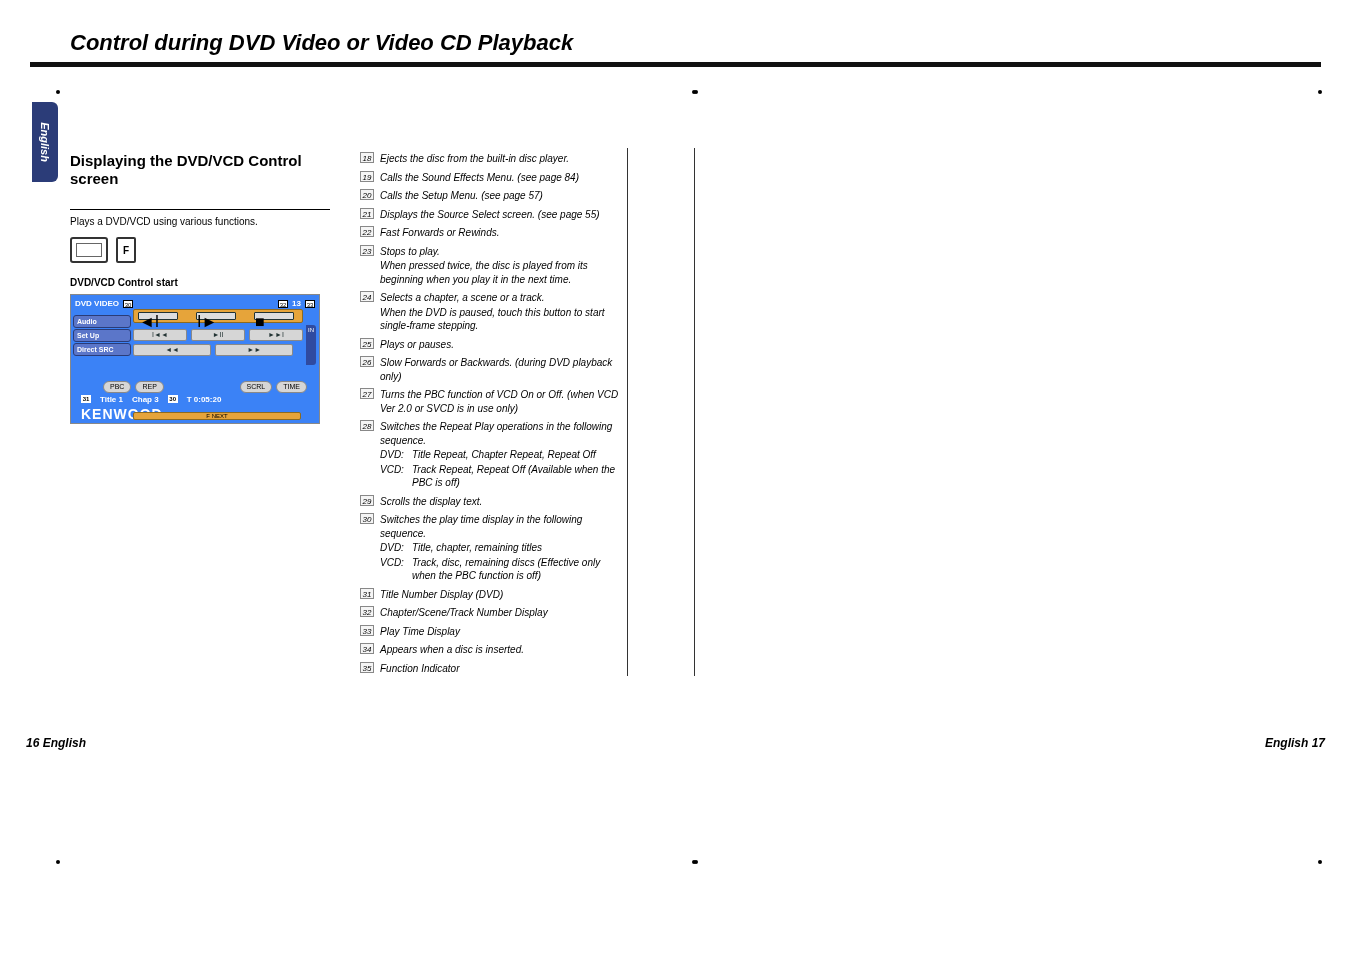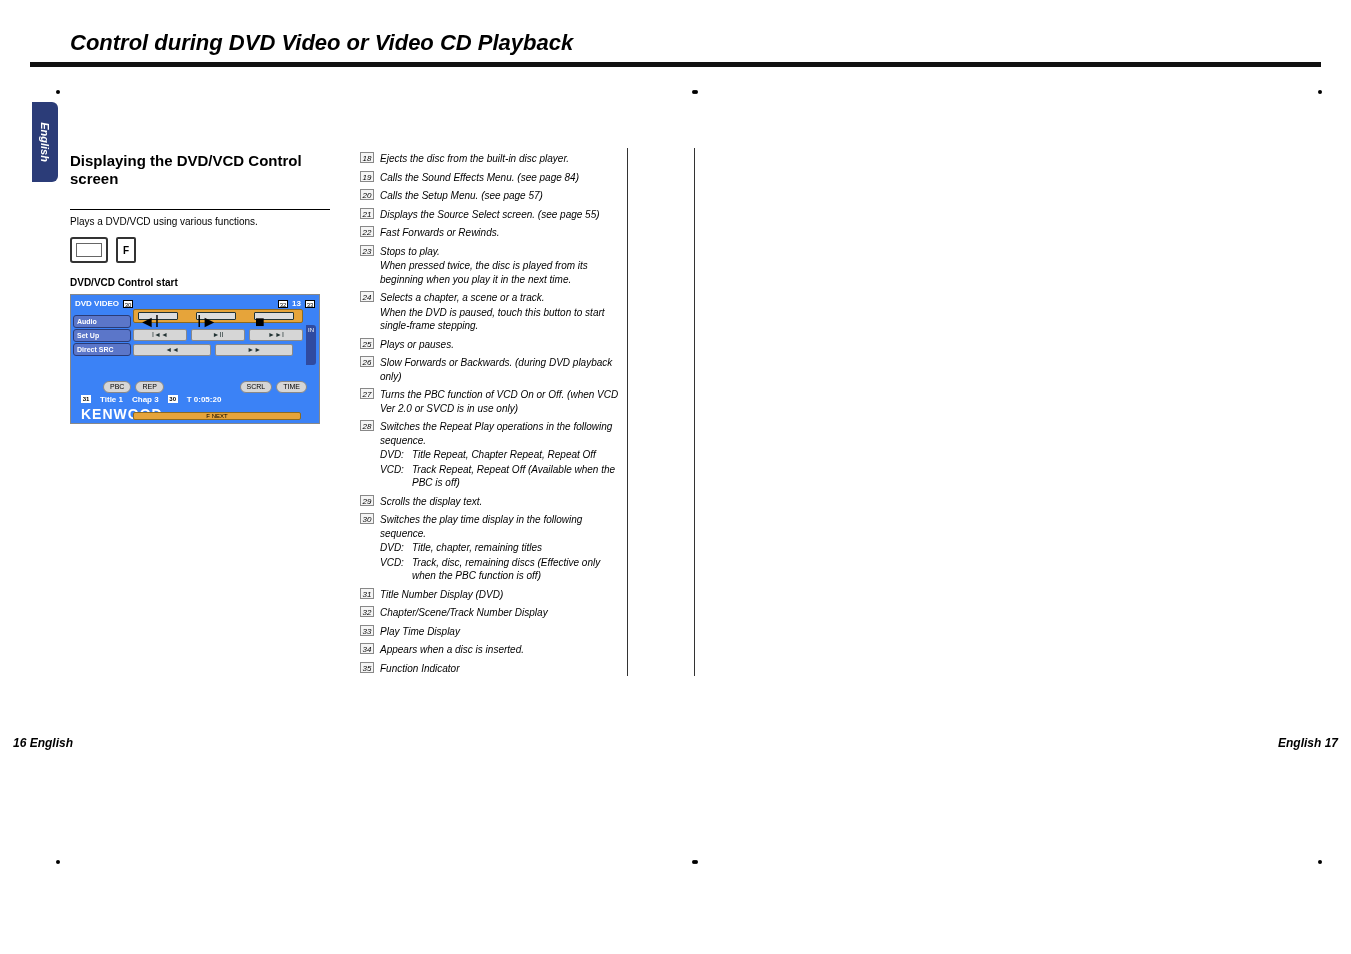--- a/index.html
+++ b/index.html
@@ -47,21 +47,21 @@
   .ss-inforow .box { background: #fff; color: #000; font-size: 6px; width: 10px; height: 8px; text-align: center; line-height: 8px; }
   .ss-brand { color: #fff; font-size: 14px; font-weight: bold; letter-spacing: 1px; padding-left: 8px; }
   .ss-bottomband { position: absolute; left: 60px; right: 16px; bottom: 1px; height: 8px; background: #e6a43a; border: 1px solid #8c6a20; border-radius: 2px; }
   .ss-in { position: absolute; right: 3px; top: 30px; width: 10px; height: 40px; background: #2f4aa0; color: #fff; font-size: 6px; text-align: center; padding-top: 2px; border-radius: 0 3px 3px 0; }
   .item { display: flex; gap: 6px; margin-bottom: 5px; }
   .item-num { width: 14px; height: 11px; flex-shrink: 0; border: 1px solid #888; background: #f5f5f5; font-size: 8px; text-align: center; line-height: 11px; }
   .item-body { flex: 1; }
   .item-sub { padding-left: 0; margin-top: 1px; }
   .item-sub-h { display: flex; gap: 4px; }
   .item-sub-h .k { width: 28px; flex-shrink: 0; }
-  .footer { position: absolute; left: 0; right: 0; bottom: 14px; display: flex; justify-content: space-between; padding: 0 13px; font-size: 12px; font-weight: bold; font-style: italic; }
+  .footer { position: absolute; left: 0; right: 0; bottom: 14px; display: flex; justify-content: space-between; padding: 0 26px; font-size: 12px; font-weight: bold; font-style: italic; }
   .ss-band1 .seg1 { left: 4px; } .ss-band1 .seg2 { left: 62px; } .ss-band1 .seg3 { left: 120px; }
   .vline { position: absolute; top: 148px; bottom: 88px; border-left: 1px solid #333; }
   .vline.v1 { left: 627px; }
   .vline.v2 { left: 694px; }
   .tick-marks3 { position: absolute; left: 694px; top: 90px; width: 628px; height: 6px; }
   .tick-marks3::before, .tick-marks3::after { content: ""; position: absolute; width: 4px; height: 4px; background: #000; border-radius: 50%; top: 0; }
   .tick-marks3::before { left: 0; }
   .tick-marks3::after { right: 0; }
   .tick-marks4 { position: absolute; left: 694px; top: 860px; width: 628px; height: 6px; }
   .tick-marks4::before, .tick-marks4::after { content: ""; position: absolute; width: 4px; height: 4px; background: #000; border-radius: 50%; top: 0; }

